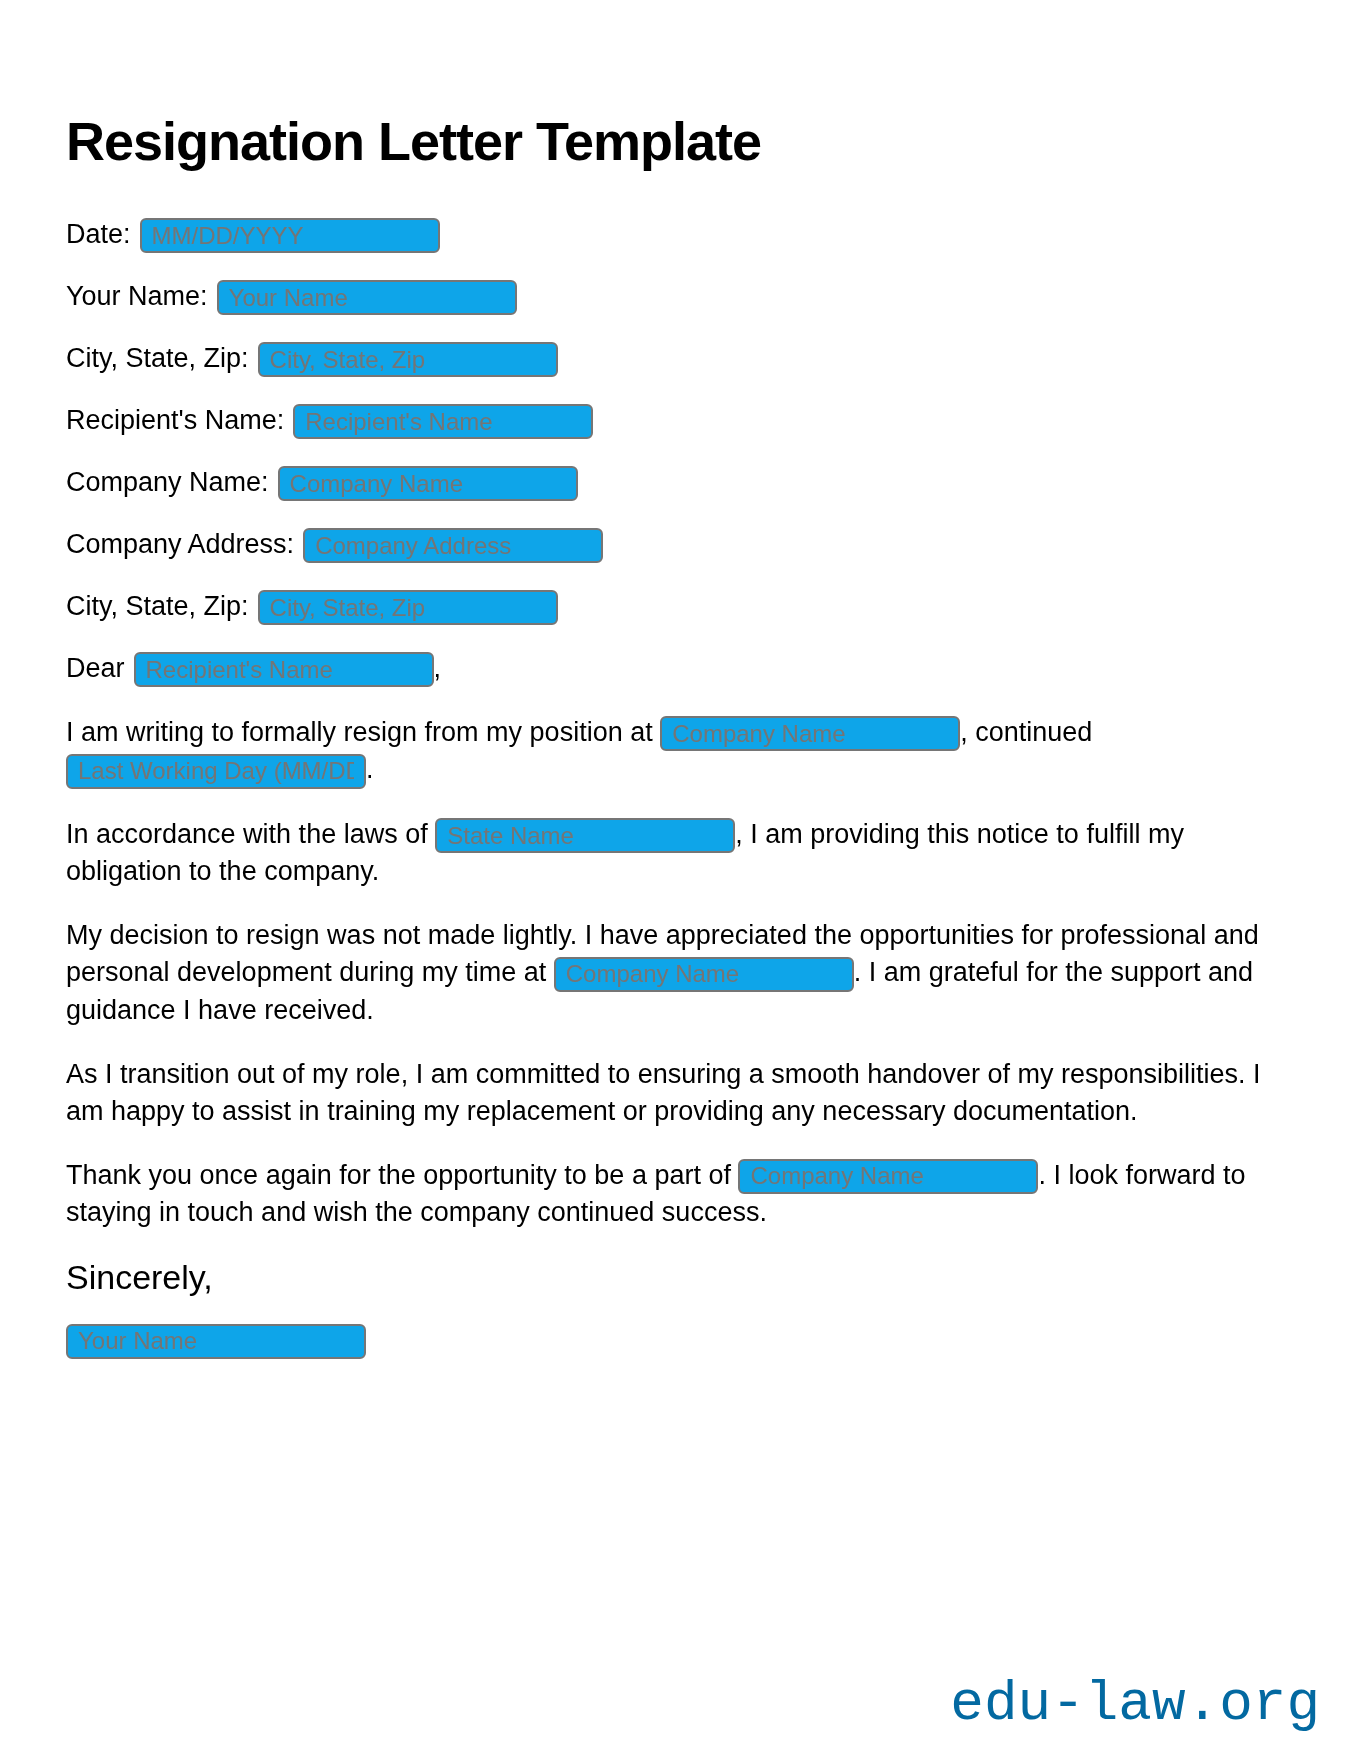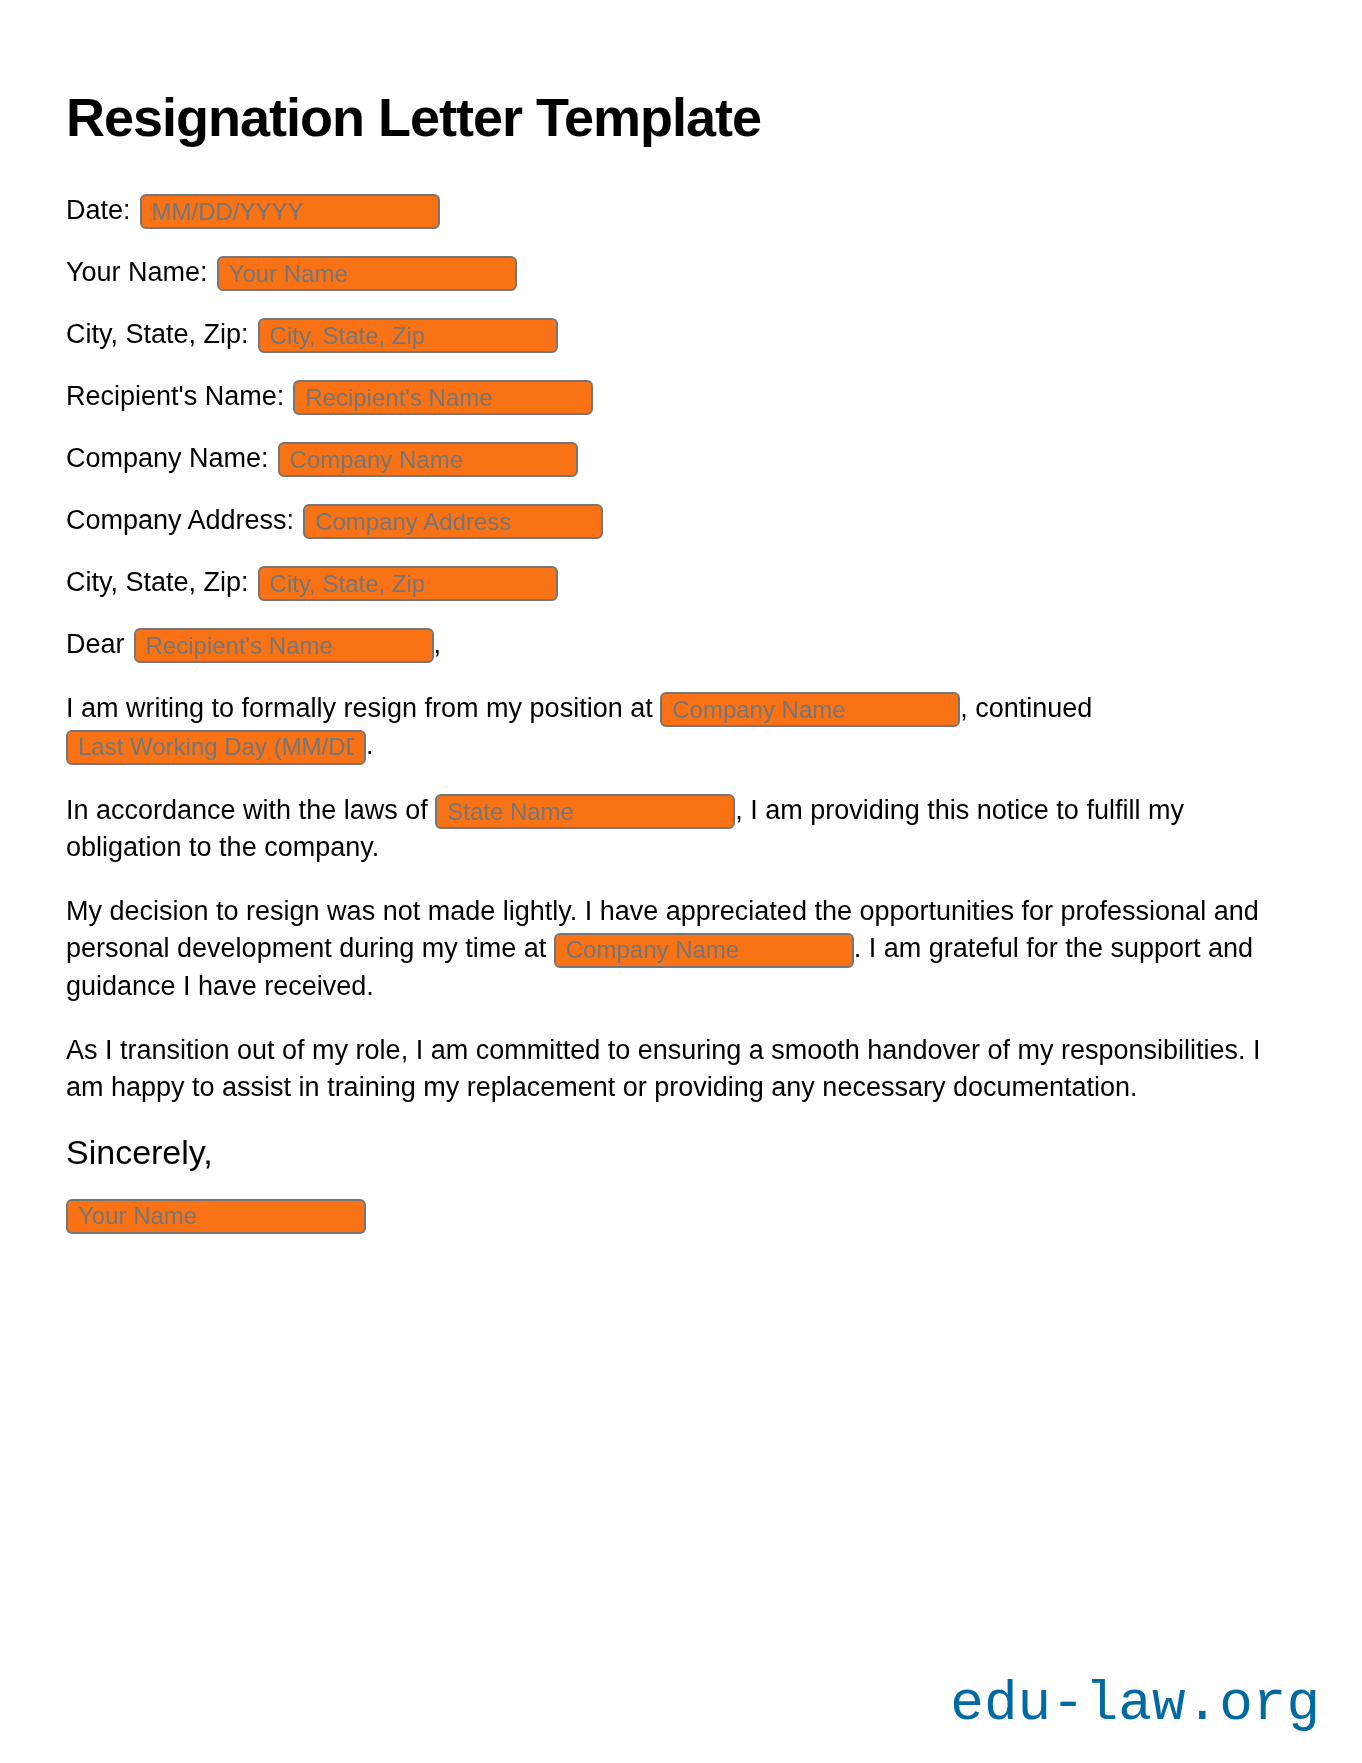--- a/index.html
+++ b/index.html
@@ -2,39 +2,39 @@
 <html><head>
 <meta charset="utf-8">
 <style>
   html, body { margin: 0; padding: 0; background: #ffffff; }
   body {
     width: 1362px; height: 1763px;
     position: relative; overflow: hidden;
     font-family: "Liberation Sans", "DejaVu Sans", sans-serif;
     color: #000000;
   }
-  .page { padding: 66px 66px 0 66px; }
+  .page { padding: 90px 66px 0 66px; }
   .content { max-width: 1230px; }
   h1.title {
     font-size: 54px; font-weight: 700;
     letter-spacing: -1px;
     margin: 20px 0 46px 0;
   }
   .row { margin-bottom: 27px; font-size: 27px; }
   .row .lbl { color: #000; }
   input.fld {
     box-sizing: border-box;
     width: 300px; height: 35px;
     border: 2px solid #767676;
     border-radius: 6px;
     padding: 0 10px;
     font-family: "Liberation Sans", "DejaVu Sans", sans-serif;
     font-size: 24px;
     color: #333333;
-    background: #f97316;
+    background: #0ea5e9;
     vertical-align: middle;
   }
   input.fld::placeholder { color: #757575; opacity: 1; }
   .row input.fld { margin-left: 9px; }
   .salutation { font-size: 27px; margin-bottom: 10px; }
   .salutation input.fld { margin-left: 9px; }
   p.body-par {
     font-size: 27px; line-height: 37px;
     margin: 27px 0;
   }
@@ -104,20 +104,24 @@
 
     <p class="body-par">
       <span>My decision to resign was not made lightly. I have appreciated the opportunities for professional and personal development during my time at</span>
       <input class="fld" type="text" placeholder="Company Name" style=""><span>. I am grateful for the support and guidance I have received.</span>
     </p>
 
     <p class="body-par">
       <span>As I transition out of my role, I am committed to ensuring a smooth handover of my responsibilities. I am happy to assist in training my replacement or providing any necessary documentation.</span>
     </p>
 
+    <p class="body-par">
+      <span>Thank you once again for the opportunity to be a part of</span>
+      <input class="fld" type="text" placeholder="Company Name" style=""><span>. I look forward to staying in touch and wish the company continued success.</span>
+    </p>
 
     <p class="closing">Sincerely,</p>
 
     <div class="signature-row">
       <input class="fld" type="text" placeholder="Your Name" style="">
     </div>
 
   </div>
 </div>
 

